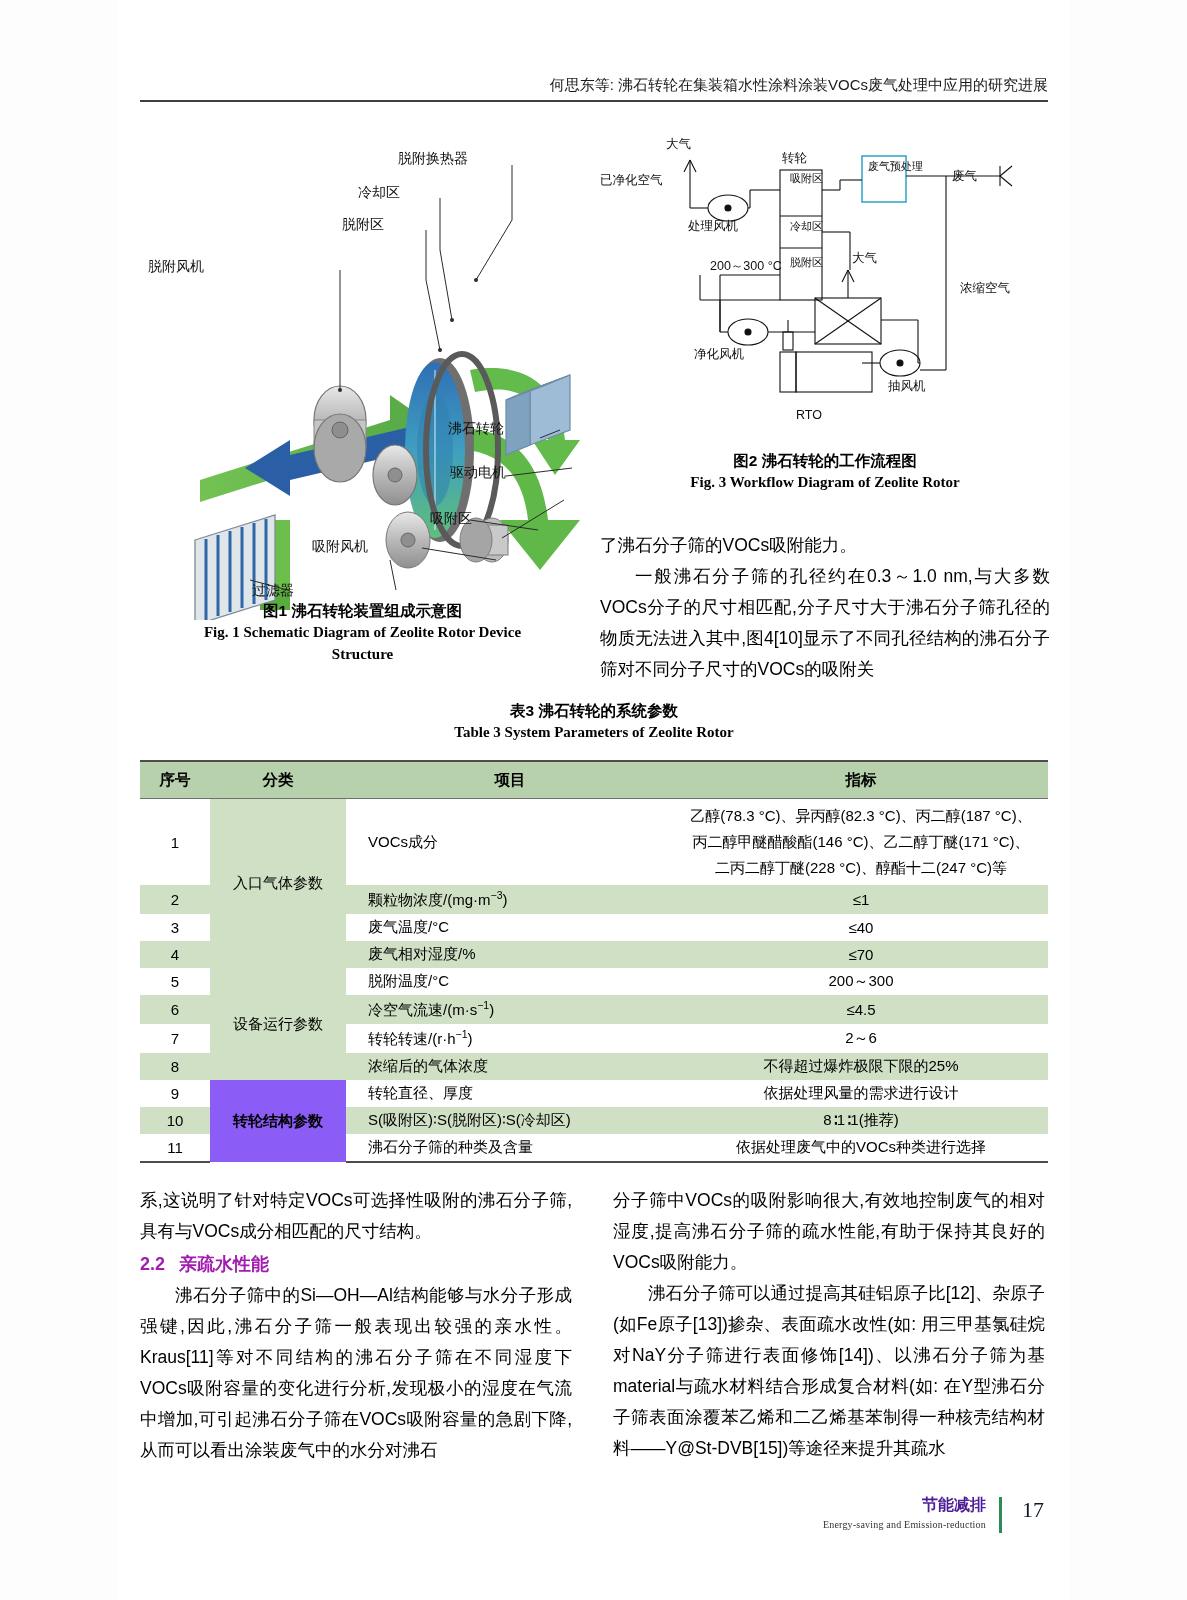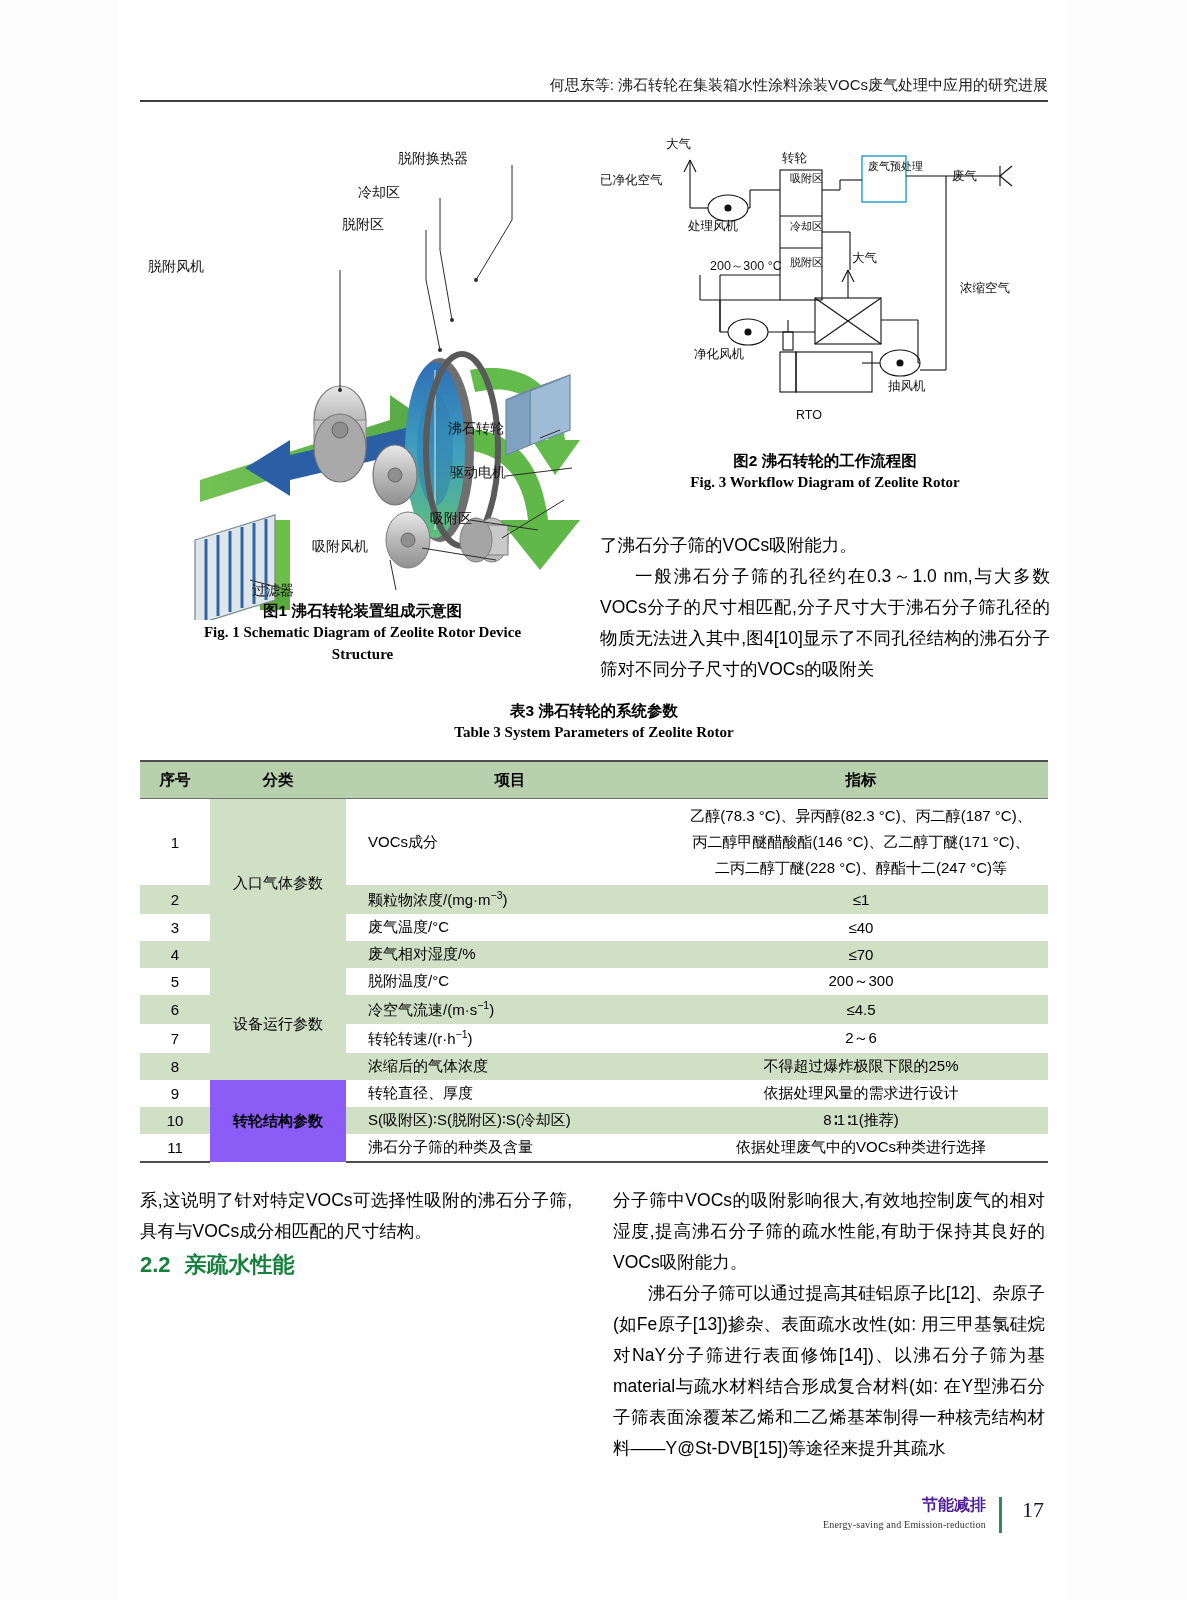--- a/index.html
+++ b/index.html
@@ -91,21 +91,21 @@
   .bcol{
     position:absolute;top:1185px;width:432px;
     font-size:17.5px;line-height:31px;
     font-family:"Liberation Sans", sans-serif;
     text-align:justify;
   }
   .bcol.left{left:140px;}
   .bcol.right{left:613px;}
   .bcol p{margin:0;}
   .sec-head{
-    color:#15803d;font-weight:bold;font-size:22px;margin-top:2px;
+    color:#a21caf;font-weight:bold;font-size:18px;margin-top:2px;
   }
   .sec-head .num{margin-right:14px;}
 
   
   .footer{
     position:absolute;left:700px;top:1495px;width:348px;height:60px;
   }
   .footer-cn{
     position:absolute;right:62px;top:0;font-size:16px;font-weight:bold;
     font-family:"Liberation Sans", sans-serif;color:#4c1d95;
@@ -425,20 +425,21 @@
         <td class="c-val">依据处理废气中的VOCs种类进行选择</td>
       </tr>
     </tbody>
   </table>
 
   <div class="bcol left">
     <p>系,这说明了针对特定VOCs可选择性吸附的沸石分子筛,具有与VOCs成分相匹配的尺寸结构。</p>
     <div class="sec-head">
       <span class="num">2.2</span><span>亲疏水性能</span>
     </div>
+    <p class="indent">沸石分子筛中的Si—OH—Al结构能够与水分子形成强键,因此,沸石分子筛一般表现出较强的亲水性。Kraus[11]等对不同结构的沸石分子筛在不同湿度下VOCs吸附容量的变化进行分析,发现极小的湿度在气流中增加,可引起沸石分子筛在VOCs吸附容量的急剧下降,从而可以看出涂装废气中的水分对沸石</p>
   </div>
 
   <div class="bcol right">
     <p>分子筛中VOCs的吸附影响很大,有效地控制废气的相对湿度,提高沸石分子筛的疏水性能,有助于保持其良好的VOCs吸附能力。</p>
     <p class="indent">沸石分子筛可以通过提高其硅铝原子比[12]、杂原子(如Fe原子[13])掺杂、表面疏水改性(如: 用三甲基氯硅烷对NaY分子筛进行表面修饰[14])、以沸石分子筛为基material与疏水材料结合形成复合材料(如: 在Y型沸石分子筛表面涂覆苯乙烯和二乙烯基苯制得一种核壳结构材料——Y@St-DVB[15])等途径来提升其疏水</p>
   </div>
 
   <div class="footer">
     <div class="footer-cn">节能减排</div>
     <div class="footer-en">Energy-saving and Emission-reduction</div>

